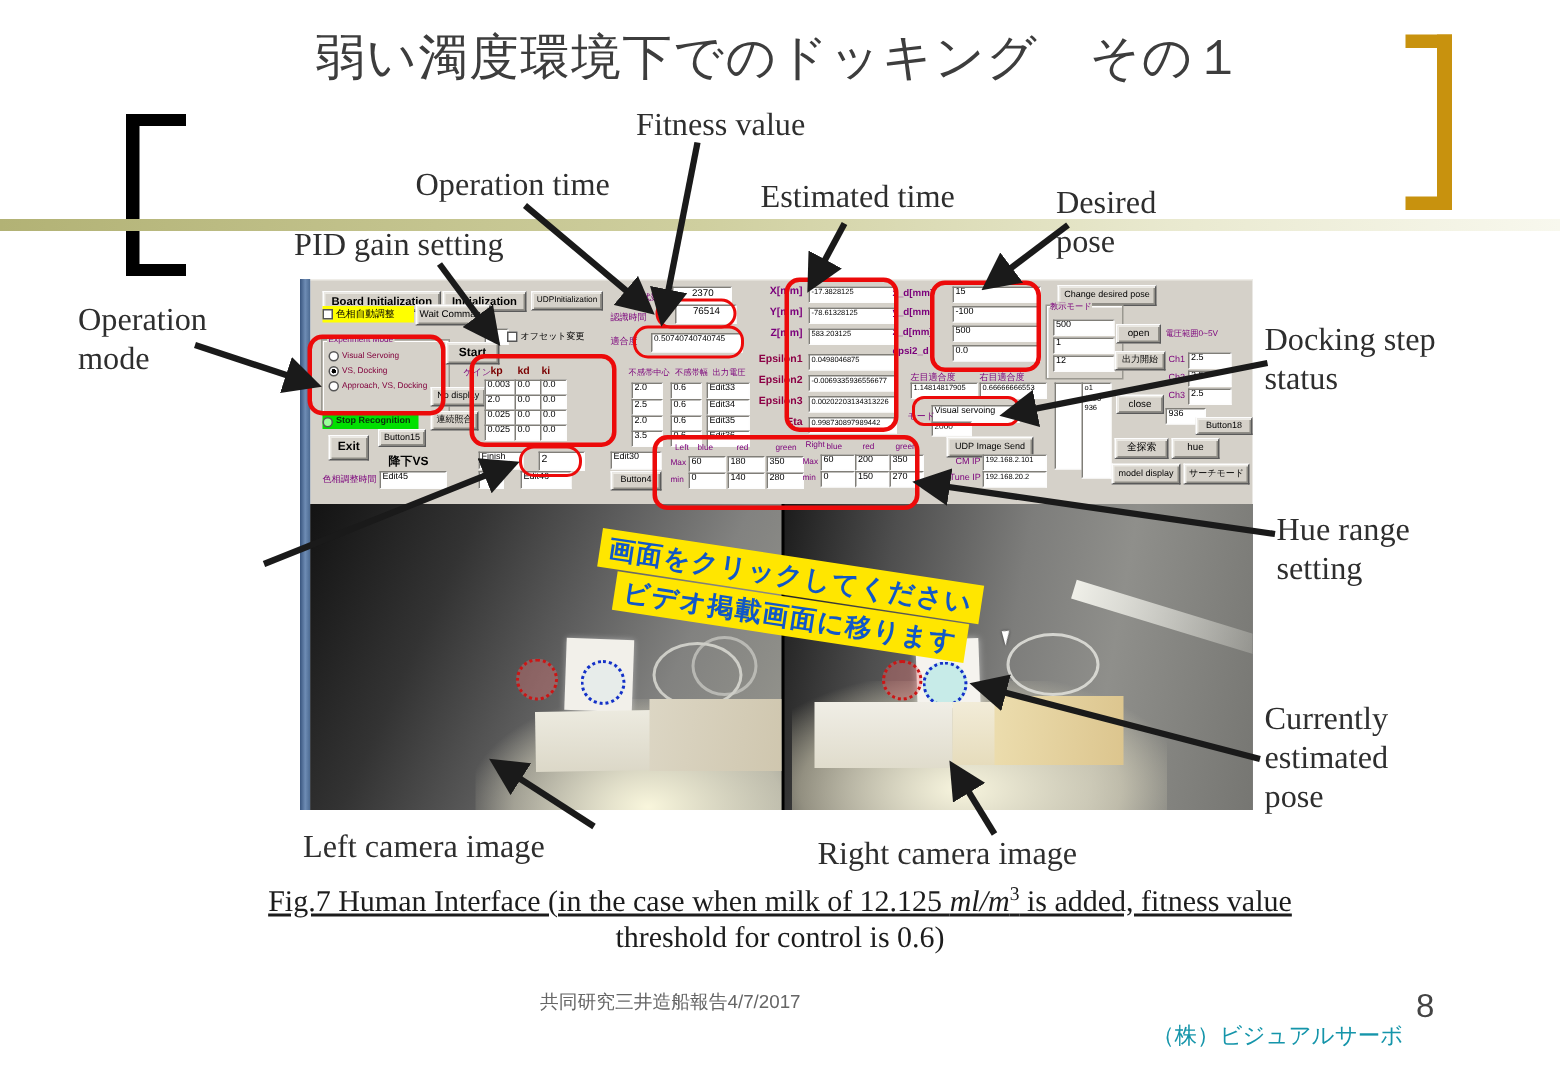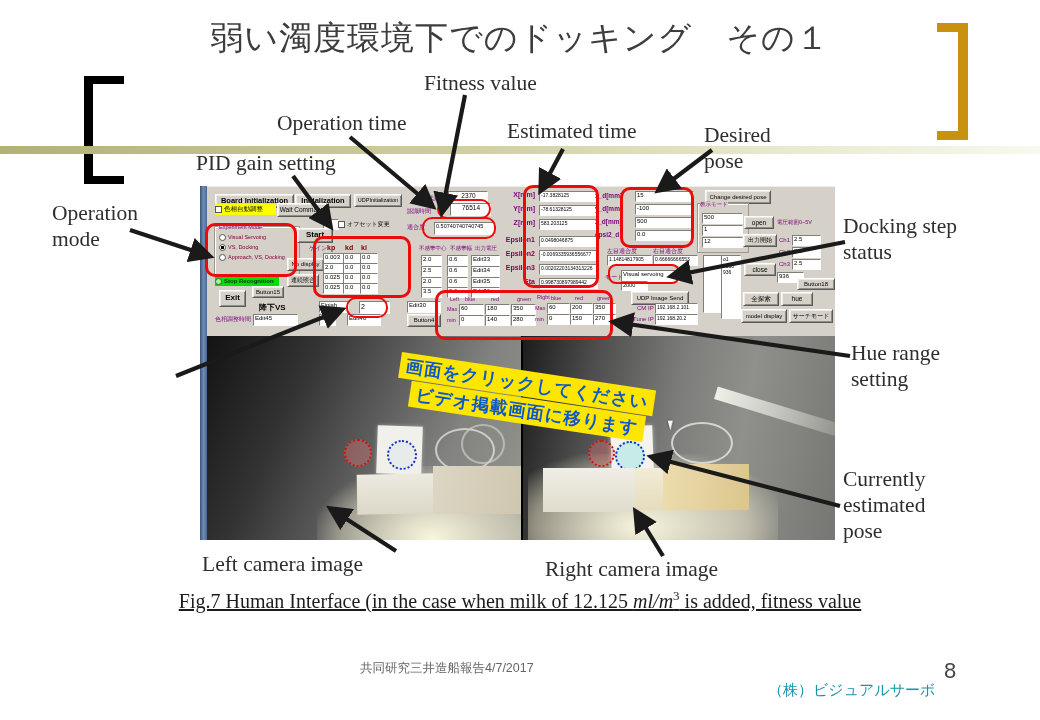--- a/index.html
+++ b/index.html
@@ -293,17 +293,18 @@
   <div class="ann" style="left:196px;top:150px;">PID gain setting</div>
   <div class="ann" style="left:843px;top:213px;width:120px;">Docking step status</div>
   <div class="ann" style="left:851px;top:340px;width:110px;">Hue range setting</div>
   <div class="ann" style="left:843px;top:466px;width:115px;">Currently estimated pose</div>
   <div class="ann" style="left:202px;top:551px;">Left camera image</div>
   <div class="ann" style="left:517px;top:556px;margin-left:28px;">Right camera image</div>
 
   <div class="cap" style="top:588px;text-decoration:underline;">
     <span>Fig.7 Human Interface (in the case when milk of 12.125 </span><i>ml/m</i><sup style="font-size:13px;">3</sup><span> is added, fitness value</span>
   </div>
+  <div class="cap" style="top:614px;">threshold for control is 0.6)</div>
 
   <div class="a" style="left:360px;top:660px;font-size:12.5px;color:#666;">共同研究三井造船報告4/7/2017</div>
   <div class="a" style="left:768px;top:681px;font-size:15px;color:#1595aa;">（株）ビジュアルサーボ</div>
   <div class="a" style="left:944px;top:658px;font-size:22px;color:#444;">8</div>
 </div>
 
 </body></html>

